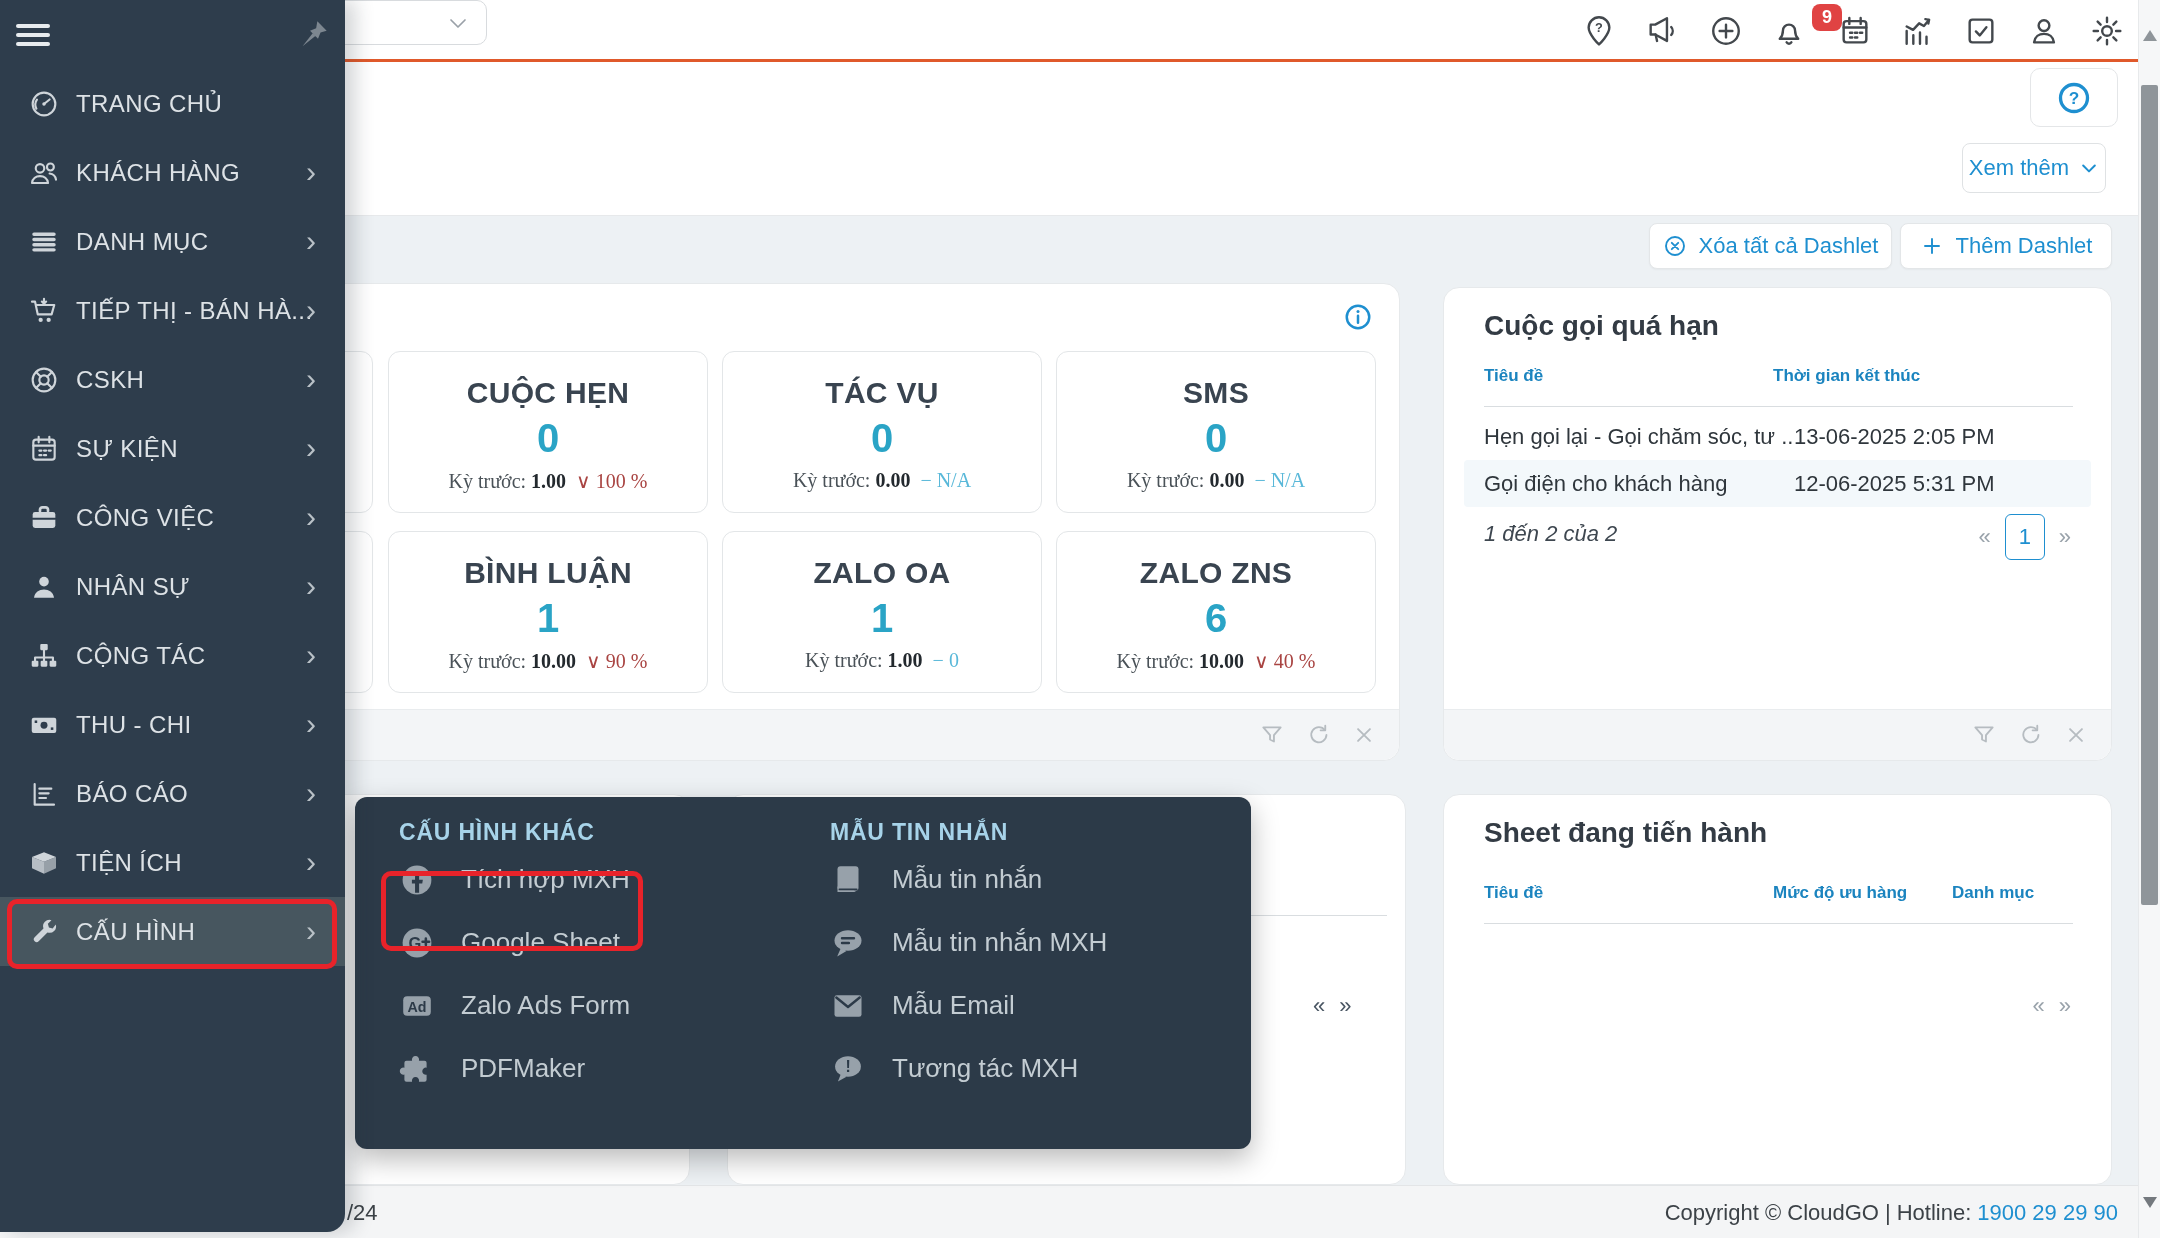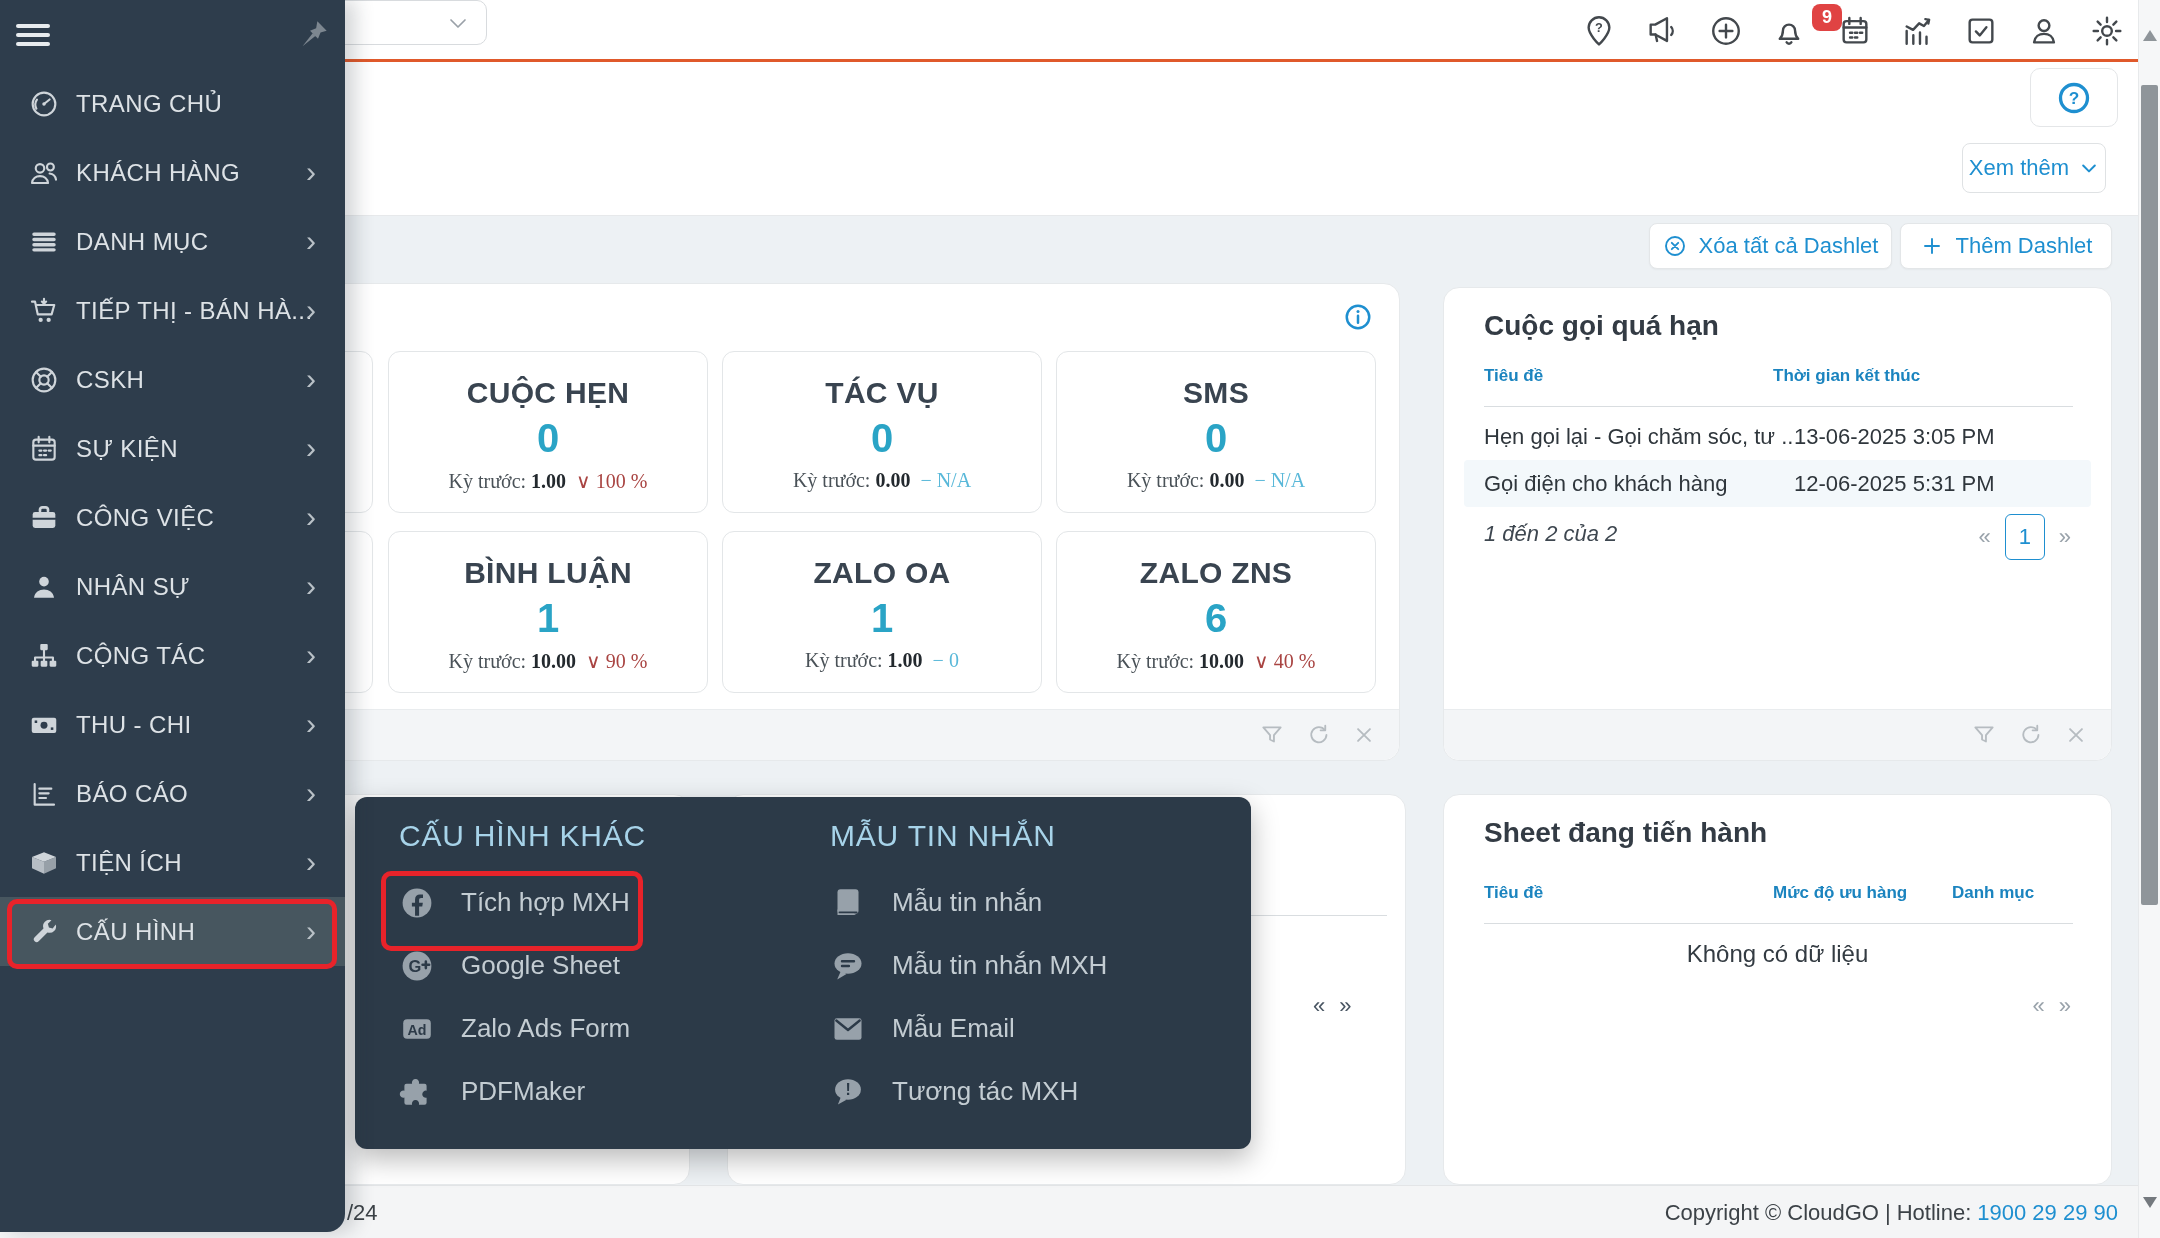--- a/index.html
+++ b/index.html
@@ -91,21 +91,21 @@
   .sb-ic{position:absolute;left:28px;width:32px;height:32px;color:#cfd5da;}
   .sb-ic svg{width:32px;height:32px;stroke-width:1.6;}
   .sb-label{position:absolute;left:76px;font-size:24px;color:#dde2e6;letter-spacing:.4px;white-space:nowrap;}
   .sb-chev{position:absolute;left:306px;font-size:30px;color:#b9c1c7;line-height:1;top:50%;transform:translateY(-54%);}
   .sb-redbox{position:absolute;left:7px;top:899px;width:320px;height:60px;border:5px solid var(--hl);border-radius:10px;z-index:5;pointer-events:none;}
 
   
   .flyout{left:355px;top:797px;width:896px;height:352px;background:var(--flynavy);border-radius:12px;z-index:55;
           box-shadow:0 10px 28px rgba(0,0,0,.28);}
   .fly-col{position:absolute;top:22px;}
-  .fly-hdr{font-size:30px;color:#a7d3e9;letter-spacing:.8px;margin-bottom:18px;}
+  .fly-hdr{font-size:23px;color:#a7d3e9;letter-spacing:.8px;margin-bottom:2px;font-weight:bold;}
   .fly-item{height:63px;display:flex;align-items:center;gap:26px;color:#c3ccd2;font-size:26px;cursor:pointer;}
   .fly-item .fic{width:36px;height:36px;color:#97a1aa;flex:0 0 auto;}
   .fly-item .fic svg{width:36px;height:36px;}
   .fly-redbox{position:absolute;left:26px;top:74px;width:252px;height:70px;border:5px solid var(--hl);border-radius:10px;pointer-events:none;}
 
   
   .footer{left:0;top:1185px;width:2138px;height:53px;background:#f4f5f6;border-top:1px solid #e3e5e7;z-index:30;}
   .foot-right{position:absolute;right:20px;top:0;height:53px;display:flex;align-items:center;font-size:22px;color:#3c4247;gap:6px;}
   .foot-right .blue{color:var(--accent);cursor:pointer;}
   .foot-left{position:absolute;left:347px;top:0;height:53px;display:flex;align-items:center;font-size:22px;color:#3c4247;}
@@ -209,21 +209,21 @@
   </div>
 
   <div class="abs card" style="left:1443px;top:287px;width:669px;height:474px;z-index:10;">
     <div class="panel-title">Cuộc gọi quá hạn</div>
     <div class="col-hdr" style="left:40px;top:78px;">Tiêu đề</div>
     <div class="col-hdr" style="left:329px;top:78px;">Thời gian kết thúc</div>
     <div class="tbl-div" style="top:118px;width:589px;"></div>
     <div id="overdue-rows">
         <div class="trow" style="top: 125px;">
           <span class="c1">Hẹn gọi lại - Gọi chăm sóc, tư ...</span>
-          <span class="c2">13-06-2025 3:05 PM</span>
+          <span class="c2">13-06-2025 2:05 PM</span>
         </div>
         <div class="trow stripe" style="top: 172px;">
           <span class="c1">Gọi điện cho khách hàng</span>
           <span class="c2">12-06-2025 5:31 PM</span>
         </div>
       </div>
     <div class="summary" style="top:233px;">1 đến 2 của 2</div>
     <div class="pager" style="right:40px;top:226px;">
       <span>«</span>
       <span class="pg-cur">1</span>
@@ -251,21 +251,20 @@
       <span>»</span>
     </div>
   </div>
 
   <div class="abs card" style="left:1443px;top:794px;width:669px;height:391px;z-index:10;">
     <div class="panel-title">Sheet đang tiến hành</div>
     <div class="col-hdr" style="left:40px;top:88px;">Tiêu đề</div>
     <div class="col-hdr" style="left:329px;top:88px;">Mức độ ưu hàng</div>
     <div class="col-hdr" style="left:508px;top:88px;">Danh mục</div>
     <div class="tbl-div" style="top:128px;width:589px;"></div>
-    <div class="empty-txt" style="top:145px;">Không có dữ liệu</div>
     <div class="pager" style="right:40px;top:198px;">
       <span>«</span>
       <span>»</span>
     </div>
   </div>
 
   <div class="abs footer">
     <div class="foot-left">/24</div>
     <div class="foot-right">
       <span>Copyright © CloudGO</span>

